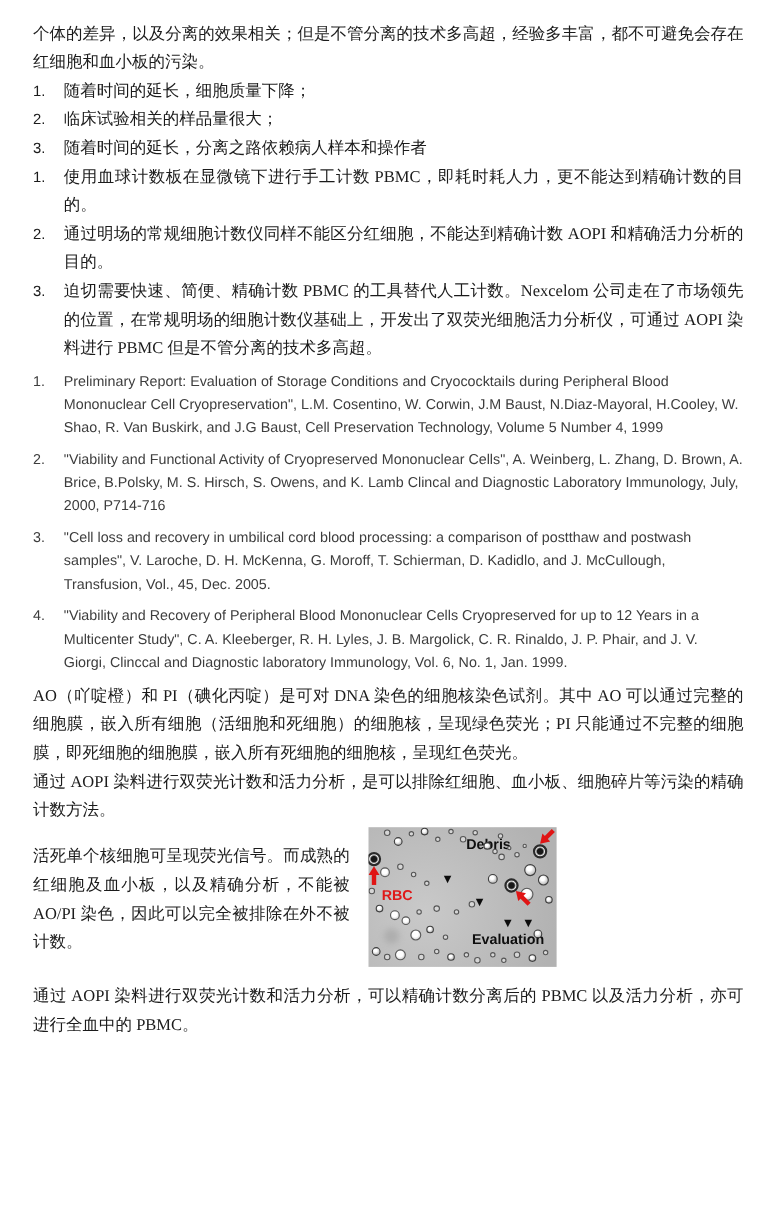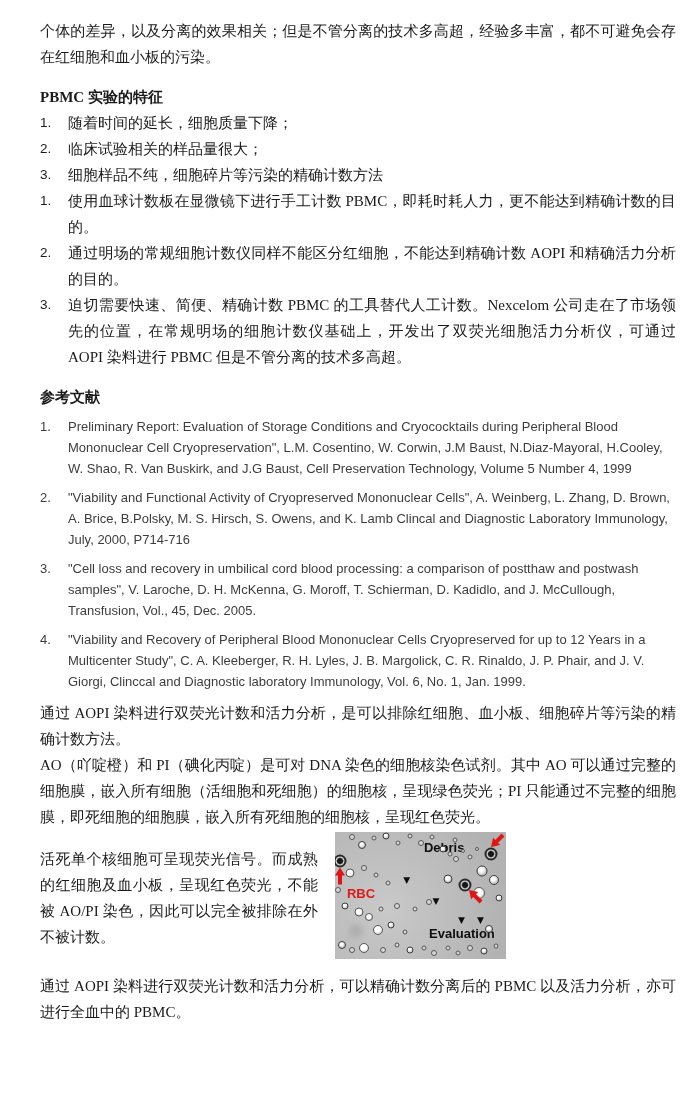--- a/index.html
+++ b/index.html
@@ -2,21 +2,21 @@
 <html><head>
 <meta charset="utf-8">
 <style>
   * { margin:0; padding:0; box-sizing:border-box; }
   html,body { background:#ffffff; }
   body {
     width:700px; height:1119px; overflow:hidden;
     font-family:"Liberation Serif", serif;
     color:#1b1b1b;
   }
-  .page { padding:18px 24px 0 30px; position:relative; height:100%;margin-left:10px; }
+  .page { padding:18px 24px 0 30px; position:relative; height:100%; }
 
   p.zh { font-size:15px; line-height:26px; text-align:justify; }
   h3.zh-h { font-size:15px; line-height:26px; font-weight:bold; margin-top:14px; }
 
   .numlist .li { display:flex; font-size:15px; line-height:26px; }
   .numlist .n { width:28px; flex:none; font-family:"Liberation Sans",sans-serif; font-size:13.5px; }
   .numlist .t { flex:1; text-align:justify; }
 
   .refs { margin-top:6px; }
   .refs .li { display:flex; font-family:"Liberation Sans",sans-serif; font-size:13px;
@@ -59,76 +59,74 @@
 
   .closing { margin-top:14px; }
 </style>
 </head>
 <body>
 
 <div class="page">
 
   <p class="zh">个体的差异，以及分离的效果相关；但是不管分离的技术多高超，经验多丰富，都不可避免会存在红细胞和血小板的污染。</p>
 
-  <h3 class="zh-h">PBMC 实验的特征</h3>
   <div class="numlist">
     <div class="li">
       <span class="n">1.</span>
       <span class="t">随着时间的延长，细胞质量下降；</span>
     </div>
     <div class="li">
       <span class="n">2.</span>
       <span class="t">临床试验相关的样品量很大；</span>
     </div>
     <div class="li">
       <span class="n">3.</span>
-      <span class="t">细胞样品不纯，细胞碎片等污染的精确计数方法</span>
+      <span class="t">随着时间的延长，分离之路依赖病人样本和操作者</span>
     </div>
   </div>
 
   <div class="numlist">
     <div class="li">
       <span class="n">1.</span>
       <span class="t">使用血球计数板在显微镜下进行手工计数 PBMC，即耗时耗人力，更不能达到精确计数的目的。</span>
     </div>
     <div class="li">
       <span class="n">2.</span>
       <span class="t">通过明场的常规细胞计数仪同样不能区分红细胞，不能达到精确计数 AOPI 和精确活力分析的目的。</span>
     </div>
     <div class="li">
       <span class="n">3.</span>
       <span class="t">迫切需要快速、简便、精确计数 PBMC 的工具替代人工计数。Nexcelom 公司走在了市场领先的位置，在常规明场的细胞计数仪基础上，开发出了双荧光细胞活力分析仪，可通过 AOPI 染料进行 PBMC 但是不管分离的技术多高超。</span>
     </div>
   </div>
 
-  <h3 class="zh-h">参考文献</h3>
   <div class="refs">
     <div class="li">
       <span class="n">1.</span>
       <span class="t">Preliminary Report: Evaluation of Storage Conditions and Cryococktails during Peripheral Blood Mononuclear Cell Cryopreservation", L.M. Cosentino, W. Corwin, J.M Baust, N.Diaz-Mayoral, H.Cooley, W. Shao, R. Van Buskirk, and J.G Baust, Cell Preservation Technology, Volume 5 Number 4, 1999</span>
     </div>
     <div class="li">
       <span class="n">2.</span>
       <span class="t">"Viability and Functional Activity of Cryopreserved Mononuclear Cells", A. Weinberg, L. Zhang, D. Brown, A. Brice, B.Polsky, M. S. Hirsch, S. Owens, and K. Lamb Clincal and Diagnostic Laboratory Immunology, July, 2000, P714-716</span>
     </div>
     <div class="li">
       <span class="n">3.</span>
       <span class="t">"Cell loss and recovery in umbilical cord blood processing: a comparison of postthaw and postwash samples", V. Laroche, D. H. McKenna, G. Moroff, T. Schierman, D. Kadidlo, and J. McCullough, Transfusion, Vol., 45, Dec. 2005.</span>
     </div>
     <div class="li">
       <span class="n">4.</span>
       <span class="t">"Viability and Recovery of Peripheral Blood Mononuclear Cells Cryopreserved for up to 12 Years in a Multicenter Study", C. A. Kleeberger, R. H. Lyles, J. B. Margolick, C. R. Rinaldo, J. P. Phair, and J. V. Giorgi, Clinccal and Diagnostic laboratory Immunology, Vol. 6, No. 1, Jan. 1999.</span>
     </div>
   </div>
 
+  <p class="zh">AO（吖啶橙）和 PI（碘化丙啶）是可对 DNA 染色的细胞核染色试剂。其中 AO 可以通过完整的细胞膜，嵌入所有细胞（活细胞和死细胞）的细胞核，呈现绿色荧光；PI 只能通过不完整的细胞膜，即死细胞的细胞膜，嵌入所有死细胞的细胞核，呈现红色荧光。</p>
   <p class="zh">通过 AOPI 染料进行双荧光计数和活力分析，是可以排除红细胞、血小板、细胞碎片等污染的精确计数方法。</p>
-  <p class="zh">AO（吖啶橙）和 PI（碘化丙啶）是可对 DNA 染色的细胞核染色试剂。其中 AO 可以通过完整的细胞膜，嵌入所有细胞（活细胞和死细胞）的细胞核，呈现绿色荧光；PI 只能通过不完整的细胞膜，即死细胞的细胞膜，嵌入所有死细胞的细胞核，呈现红色荧光。</p>
 
   <div class="row">
-    <p class="zh side-text">活死单个核细胞可呈现荧光信号。而成熟的红细胞及血小板，呈现红色荧光，不能被 AO/PI 染色，因此可以完全被排除在外不被计数。</p>
+    <p class="zh side-text">活死单个核细胞可呈现荧光信号。而成熟的红细胞及血小板，以及精确分析，不能被 AO/PI 染色，因此可以完全被排除在外不被计数。</p>
     <div class="figure">
       <div class="bf">
         <span class="fig-lbl lbl-debris">Debris</span>
         <span class="fig-lbl lbl-rbc">RBC</span>
         <span class="fig-lbl lbl-platelets">Evaluation</span>
       <div class="cell target" style="width: 13px; height: 13px; left: 3%; top: 23%;"></div>
           <div class="cell target" style="width: 13px; height: 13px; left: 91%; top: 17%;"></div>
           <div class="cell target" style="width: 13px; height: 13px; left: 76%; top: 42%;"></div>
           <div class="cell small" style="width: 6px; height: 6px; left: 10%; top: 4%;"></div>
           <div class="cell ring" style="width: 8px; height: 8px; left: 16%; top: 10%;"></div>

